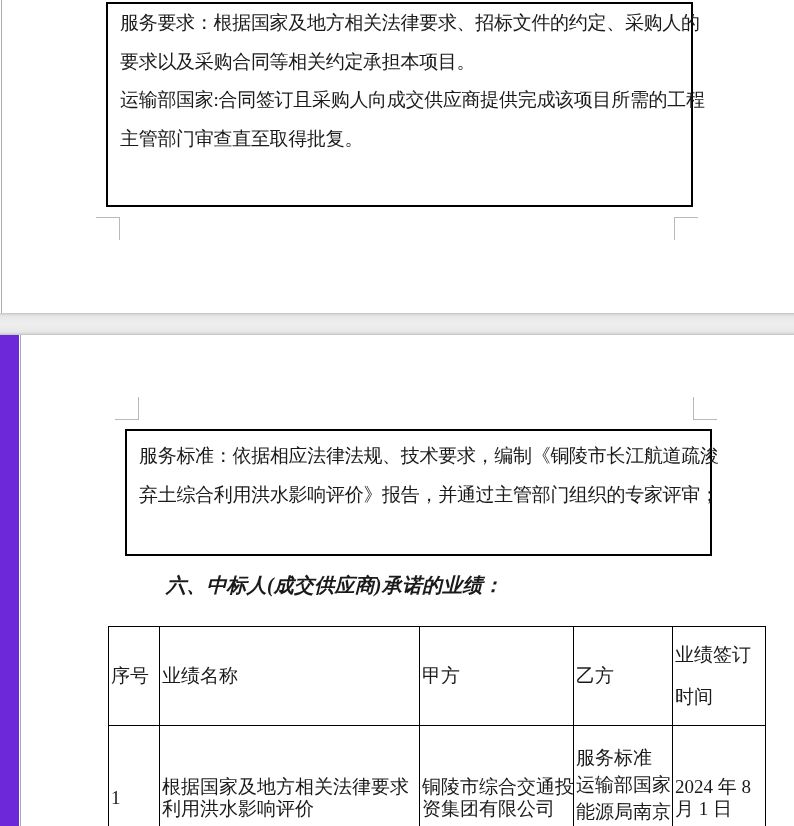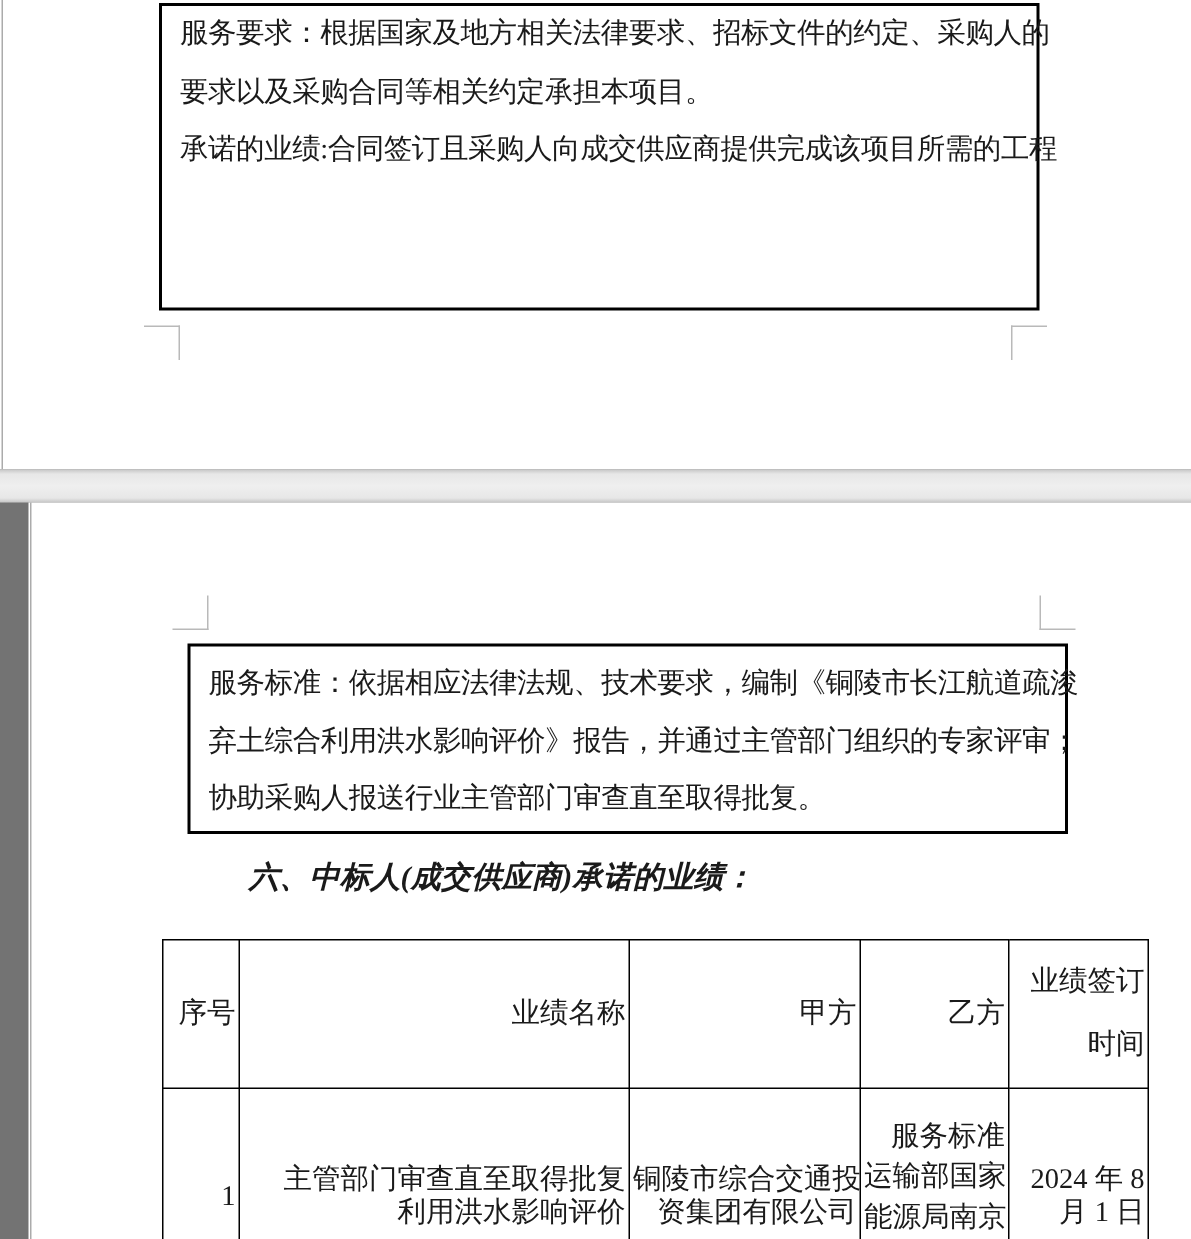--- a/index.html
+++ b/index.html
@@ -3,21 +3,21 @@
 <meta charset="utf-8">
 <style>
   * { margin: 0; padding: 0; box-sizing: border-box; }
   html, body { width: 794px; height: 826px; }
   body {
     font-family: "Liberation Serif", "DejaVu Serif", serif;
     color: #1a1a1a;
     background: #ffffff;
     overflow: hidden;
   }
-  .viewport { position: relative; width: 794px; height: 826px; overflow: hidden; background: #737373; }
+  .viewport { position: relative; width: 794px; height: 826px; overflow: hidden; background: #6d28d9; }
 
   .page { position: absolute; left: 0; width: 794px; background: #ffffff; }
   .page-1 { top: 0; height: 313px; }
   .page-2 { top: 335px; height: 491px; margin-left: 19px; }
 
   .page-edge { position: absolute; left: 1px; top: 0; bottom: 0; width: 1px; background: #ababab; }
 
   .page-gap {
     position: absolute; left: 0; top: 313px; width: 794px; height: 22px;
     background: linear-gradient(to bottom,
@@ -53,21 +53,21 @@
   table.perf {
     position: absolute; left: 89px; top: 291px;
     border-collapse: collapse; table-layout: fixed;
     width: 657px;
     background: #ffffff;
   }
   table.perf th, table.perf td {
     border: 1.5px solid #000000;
     font-weight: normal;
     font-size: 19px;
-    text-align: right;
+    text-align: left;
     vertical-align: middle;
     padding: 0 2px;
     overflow: visible;
   }
   tr.header-row { height: 99px; }
   tr.data-row   { height: 145px; }
   tr.header-row th { line-height: 42px; }
   .cell-line { white-space: nowrap; line-height: 22px; }
   td.cell-party-b { vertical-align: top; padding-top: 6px; }
   td.cell-party-b .cell-line { line-height: 27px; }
@@ -81,39 +81,39 @@
 <body>
 
 <div class="viewport">
 
   <section class="page page-1">
     <div class="page-edge"></div>
 
     <div class="textbox box-1">
       <div class="box-line">服务要求：根据国家及地方相关法律要求、招标文件的约定、采购人的</div>
       <div class="box-line">要求以及采购合同等相关约定承担本项目。</div>
-      <div class="box-line">承诺的业绩:合同签订且采购人向成交供应商提供完成该项目所需的工程</div>
+      <div class="box-line">运输部国家:合同签订且采购人向成交供应商提供完成该项目所需的工程</div>
+      <div class="box-line">主管部门审查直至取得批复。</div>
     </div>
 
     <div class="corner-mark mark-bl"></div>
     <div class="corner-mark mark-br"></div>
   </section>
 
   <div class="page-gap"></div>
 
   <section class="page page-2">
     <div class="page-edge"></div>
 
     <div class="corner-mark mark-tl"></div>
     <div class="corner-mark mark-tr"></div>
 
     <div class="textbox box-2">
       <div class="box-line">服务标准：依据相应法律法规、技术要求，编制《铜陵市长江航道疏浚</div>
       <div class="box-line">弃土综合利用洪水影响评价》报告，并通过主管部门组织的专家评审；</div>
-      <div class="box-line">协助采购人报送行业主管部门审查直至取得批复。</div>
     </div>
 
     <h2 class="section-heading">六、中标人(成交供应商)承诺的业绩：</h2>
 
     <table class="perf">
       <colgroup>
         <col class="col-seq">
           <col class="col-name">
           <col class="col-pa">
           <col class="col-pb">
@@ -126,21 +126,21 @@
         <th>甲方</th>
         <th>乙方</th>
         <th>
           <div class="cell-line" style="line-height:42px">业绩签订</div>
           <div class="cell-line" style="line-height:42px">时间</div>
         </th>
       </tr>
       <tr class="data-row">
         <td>1</td>
         <td>
-          <div class="cell-line">主管部门审查直至取得批复</div>
+          <div class="cell-line">根据国家及地方相关法律要求</div>
           <div class="cell-line">利用洪水影响评价</div>
         </td>
         <td>
           <div class="cell-line">铜陵市综合交通投</div>
           <div class="cell-line">资集团有限公司</div>
         </td>
         <td class="cell-party-b">
           <div class="cell-line">服务标准</div>
           <div class="cell-line">运输部国家</div>
           <div class="cell-line">能源局南京</div>

